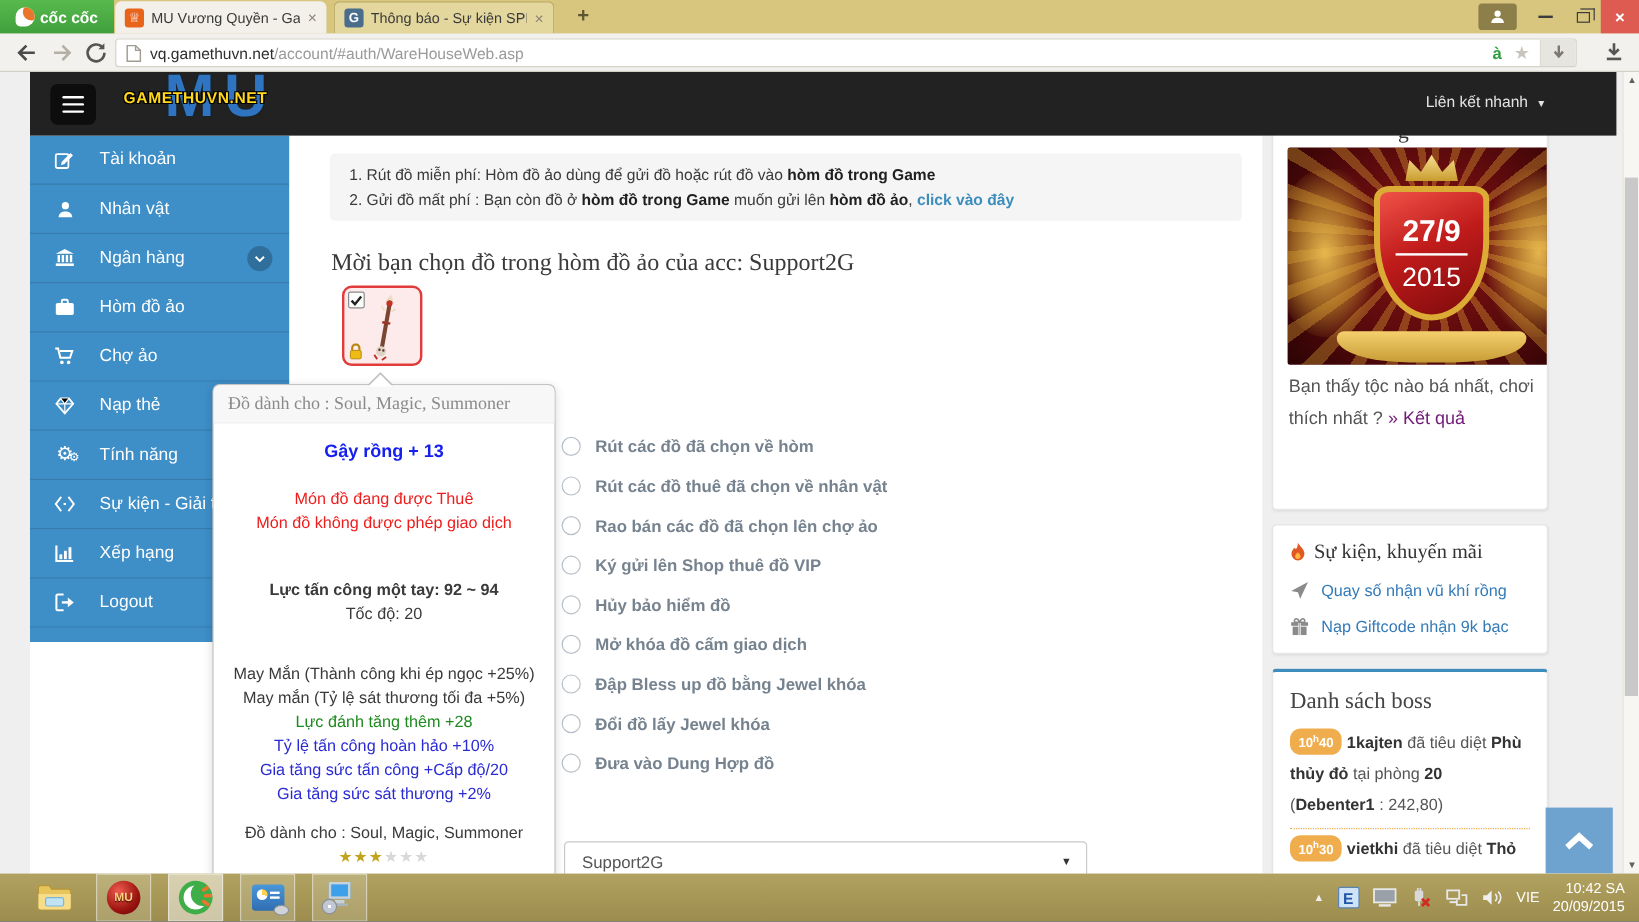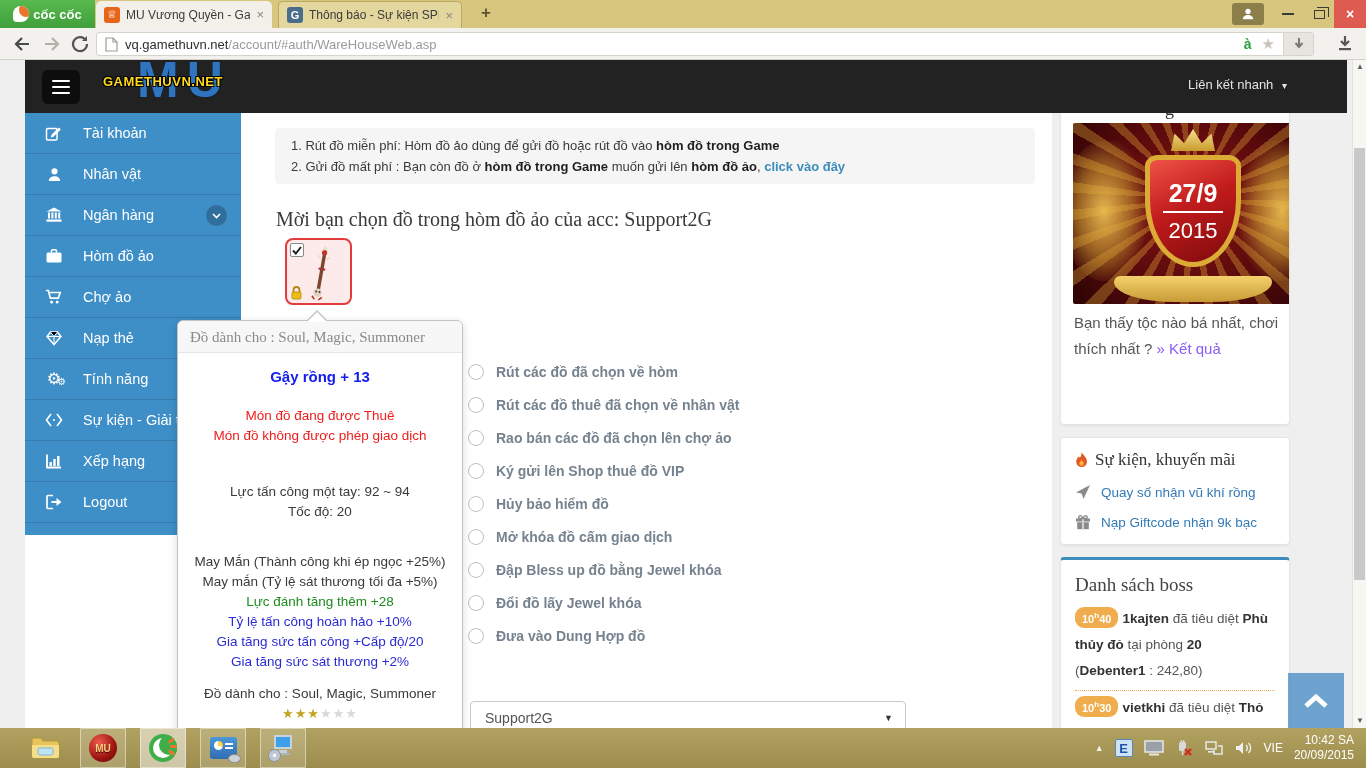--- a/index.html
+++ b/index.html
@@ -99,21 +99,21 @@
   .tip-arrow{position:absolute;left:128px;top:-11px;width:0;height:0;
     border-left:11px solid transparent;border-right:11px solid transparent;border-bottom:11px solid #c3c3c3;}
   .tip-arrow::after{content:"";position:absolute;left:-10px;top:1.5px;width:0;height:0;
     border-left:10px solid transparent;border-right:10px solid transparent;border-bottom:10px solid #fff;}
   .tip-header{height:32px;line-height:32px;background:#f7f7f7;border-bottom:1px solid #e5e5e5;border-radius:6px 6px 0 0;
     padding-left:12px;font-size:15px;color:#8a8a8a;}
   .tip-body{text-align:center;font-size:13.5px;color:#3a3a3a;line-height:20px;}
   .tip-title{margin-top:14px;color:#1520f0;font-weight:bold;font-size:15px;}
   .tip-red{color:#ef1c1c;}
   .tip-warn{margin-top:19px;}
-  .tip-stats{margin-top:36px;}
+  .tip-stats{margin-top:36px;font-weight:bold;}
   .tip-luck{margin-top:30px;}
   .tip-green{color:#1e8a1e;}
   .tip-blue{color:#2a2ad4;}
   .tip-footer{margin-top:12px;}
   .tip-stars{margin-top:0;font-size:13px;letter-spacing:1px;}
   .st-on{color:#c2a31d;} .st-off{color:#d8d8d8;}
 
   
   .options{position:absolute;left:468px;top:295px;z-index:3;}
   .opt-row{height:33px;display:flex;align-items:center;}
@@ -141,21 +141,21 @@
     clip-path:polygon(0 100%,8% 20%,30% 65%,50% 0,70% 65%,92% 20%,100% 100%);}
   .banner .shield{position:absolute;left:50%;top:32px;transform:translateX(-50%);width:96px;height:112px;
     background:linear-gradient(155deg,#ef5247 0%,#c01b1b 45%,#7c0a0c 100%);
     border:5px solid #dcab36;border-radius:14% 14% 52% 52% / 10% 10% 62% 62%;
     display:flex;flex-direction:column;align-items:center;justify-content:center;color:#fff;}
   .banner .shield .d1{font-size:25px;font-weight:bold;border-bottom:2px solid #fff;padding:0 6px 3px;}
   .banner .shield .d2{font-size:22px;margin-top:5px;}
   .banner .ribbon{position:absolute;left:50%;bottom:2px;transform:translateX(-50%);width:158px;height:26px;
     background:linear-gradient(#f4d06c,#c79c37);border-radius:8px 8px 50% 50%/8px 8px 100% 100%;}
   .poll-text{position:absolute;left:13px;top:202px;width:206px;font-size:15px;color:#555;line-height:26px;}
-  .poll-result{color:#8b5cf6;cursor:pointer;}
+  .poll-result{color:#701a75;cursor:pointer;}
   .races{position:absolute;left:8px;top:260px;width:214px;display:grid;grid-template-columns:repeat(4,1fr);gap:2px;}
   .race-btn{height:33px;background:#3c8dbc;color:#fff;font-weight:bold;font-size:13px;display:flex;align-items:center;
     justify-content:center;cursor:pointer;}
   .races .race-btn:nth-child(1){border-radius:6px 0 0 0;}
   .races .race-btn:nth-child(4){border-radius:0 6px 0 0;}
   .races .race-btn:nth-child(5){border-radius:0 0 0 6px;}
   .races .race-btn:nth-child(8){border-radius:0 0 6px 0;}
 
   .card-events{top:377px;height:108px;padding:12px 14px;}
   .ev-title{display:flex;align-items:center;gap:7px;font-size:17px;color:#333;}

